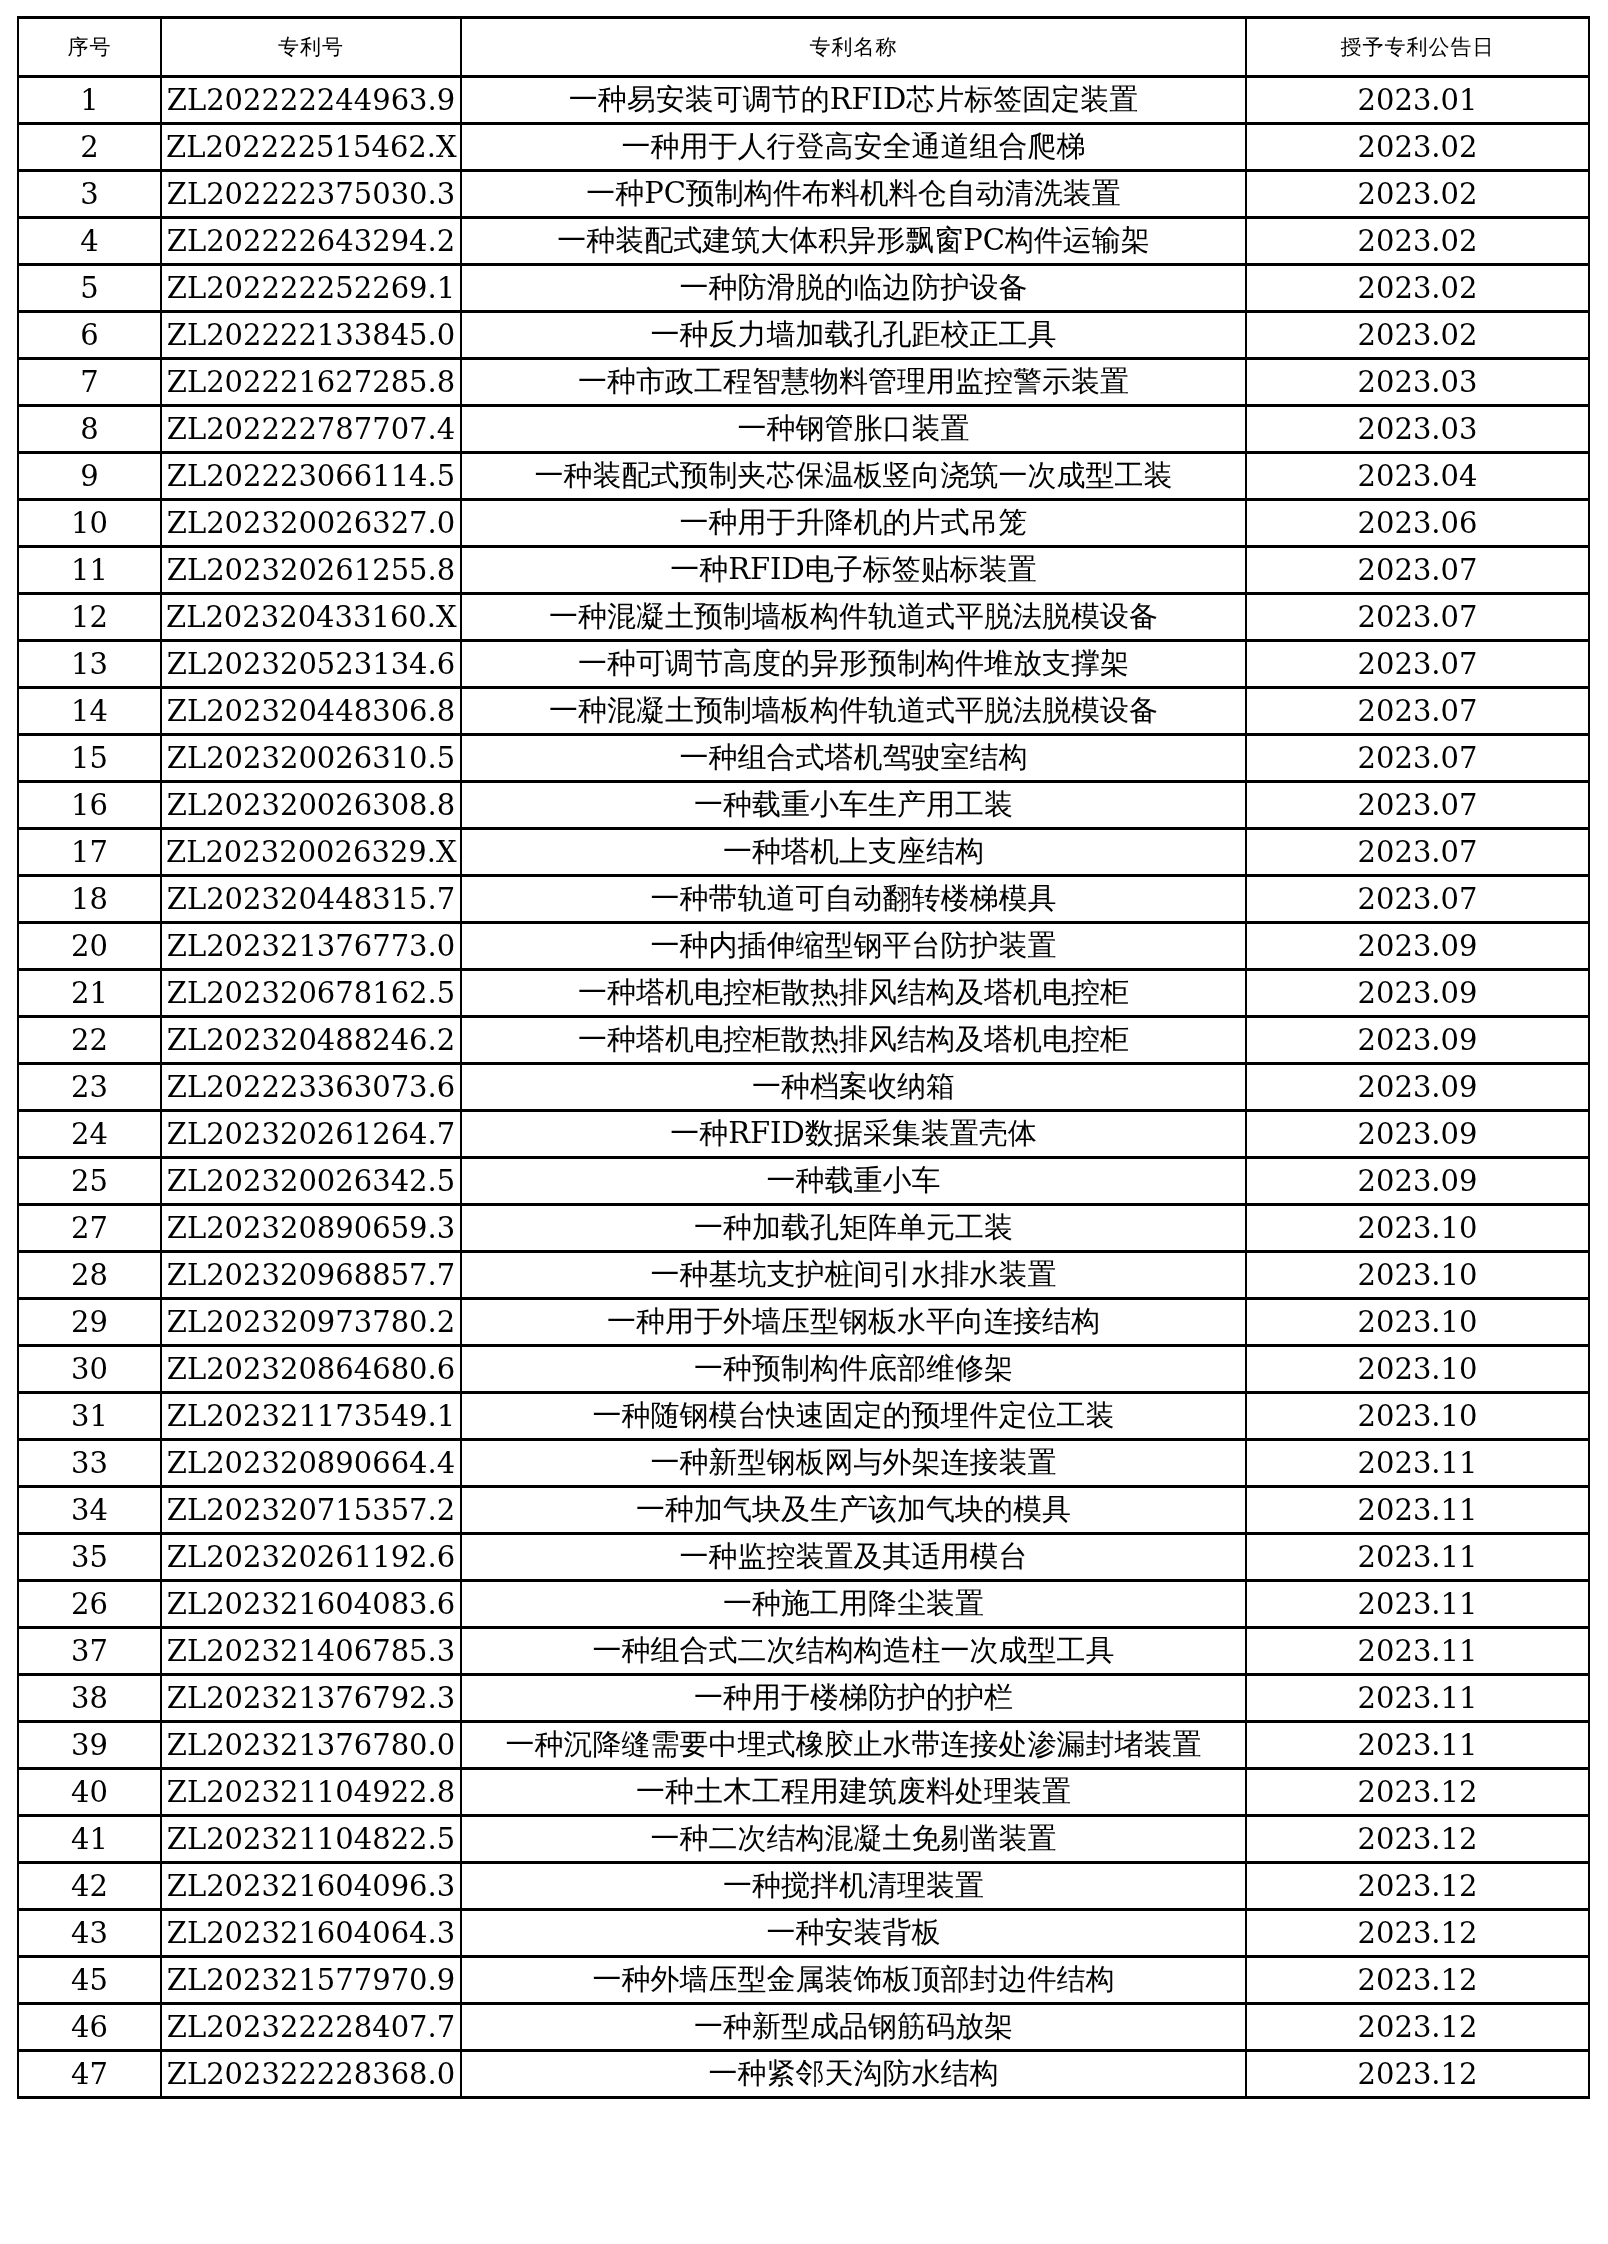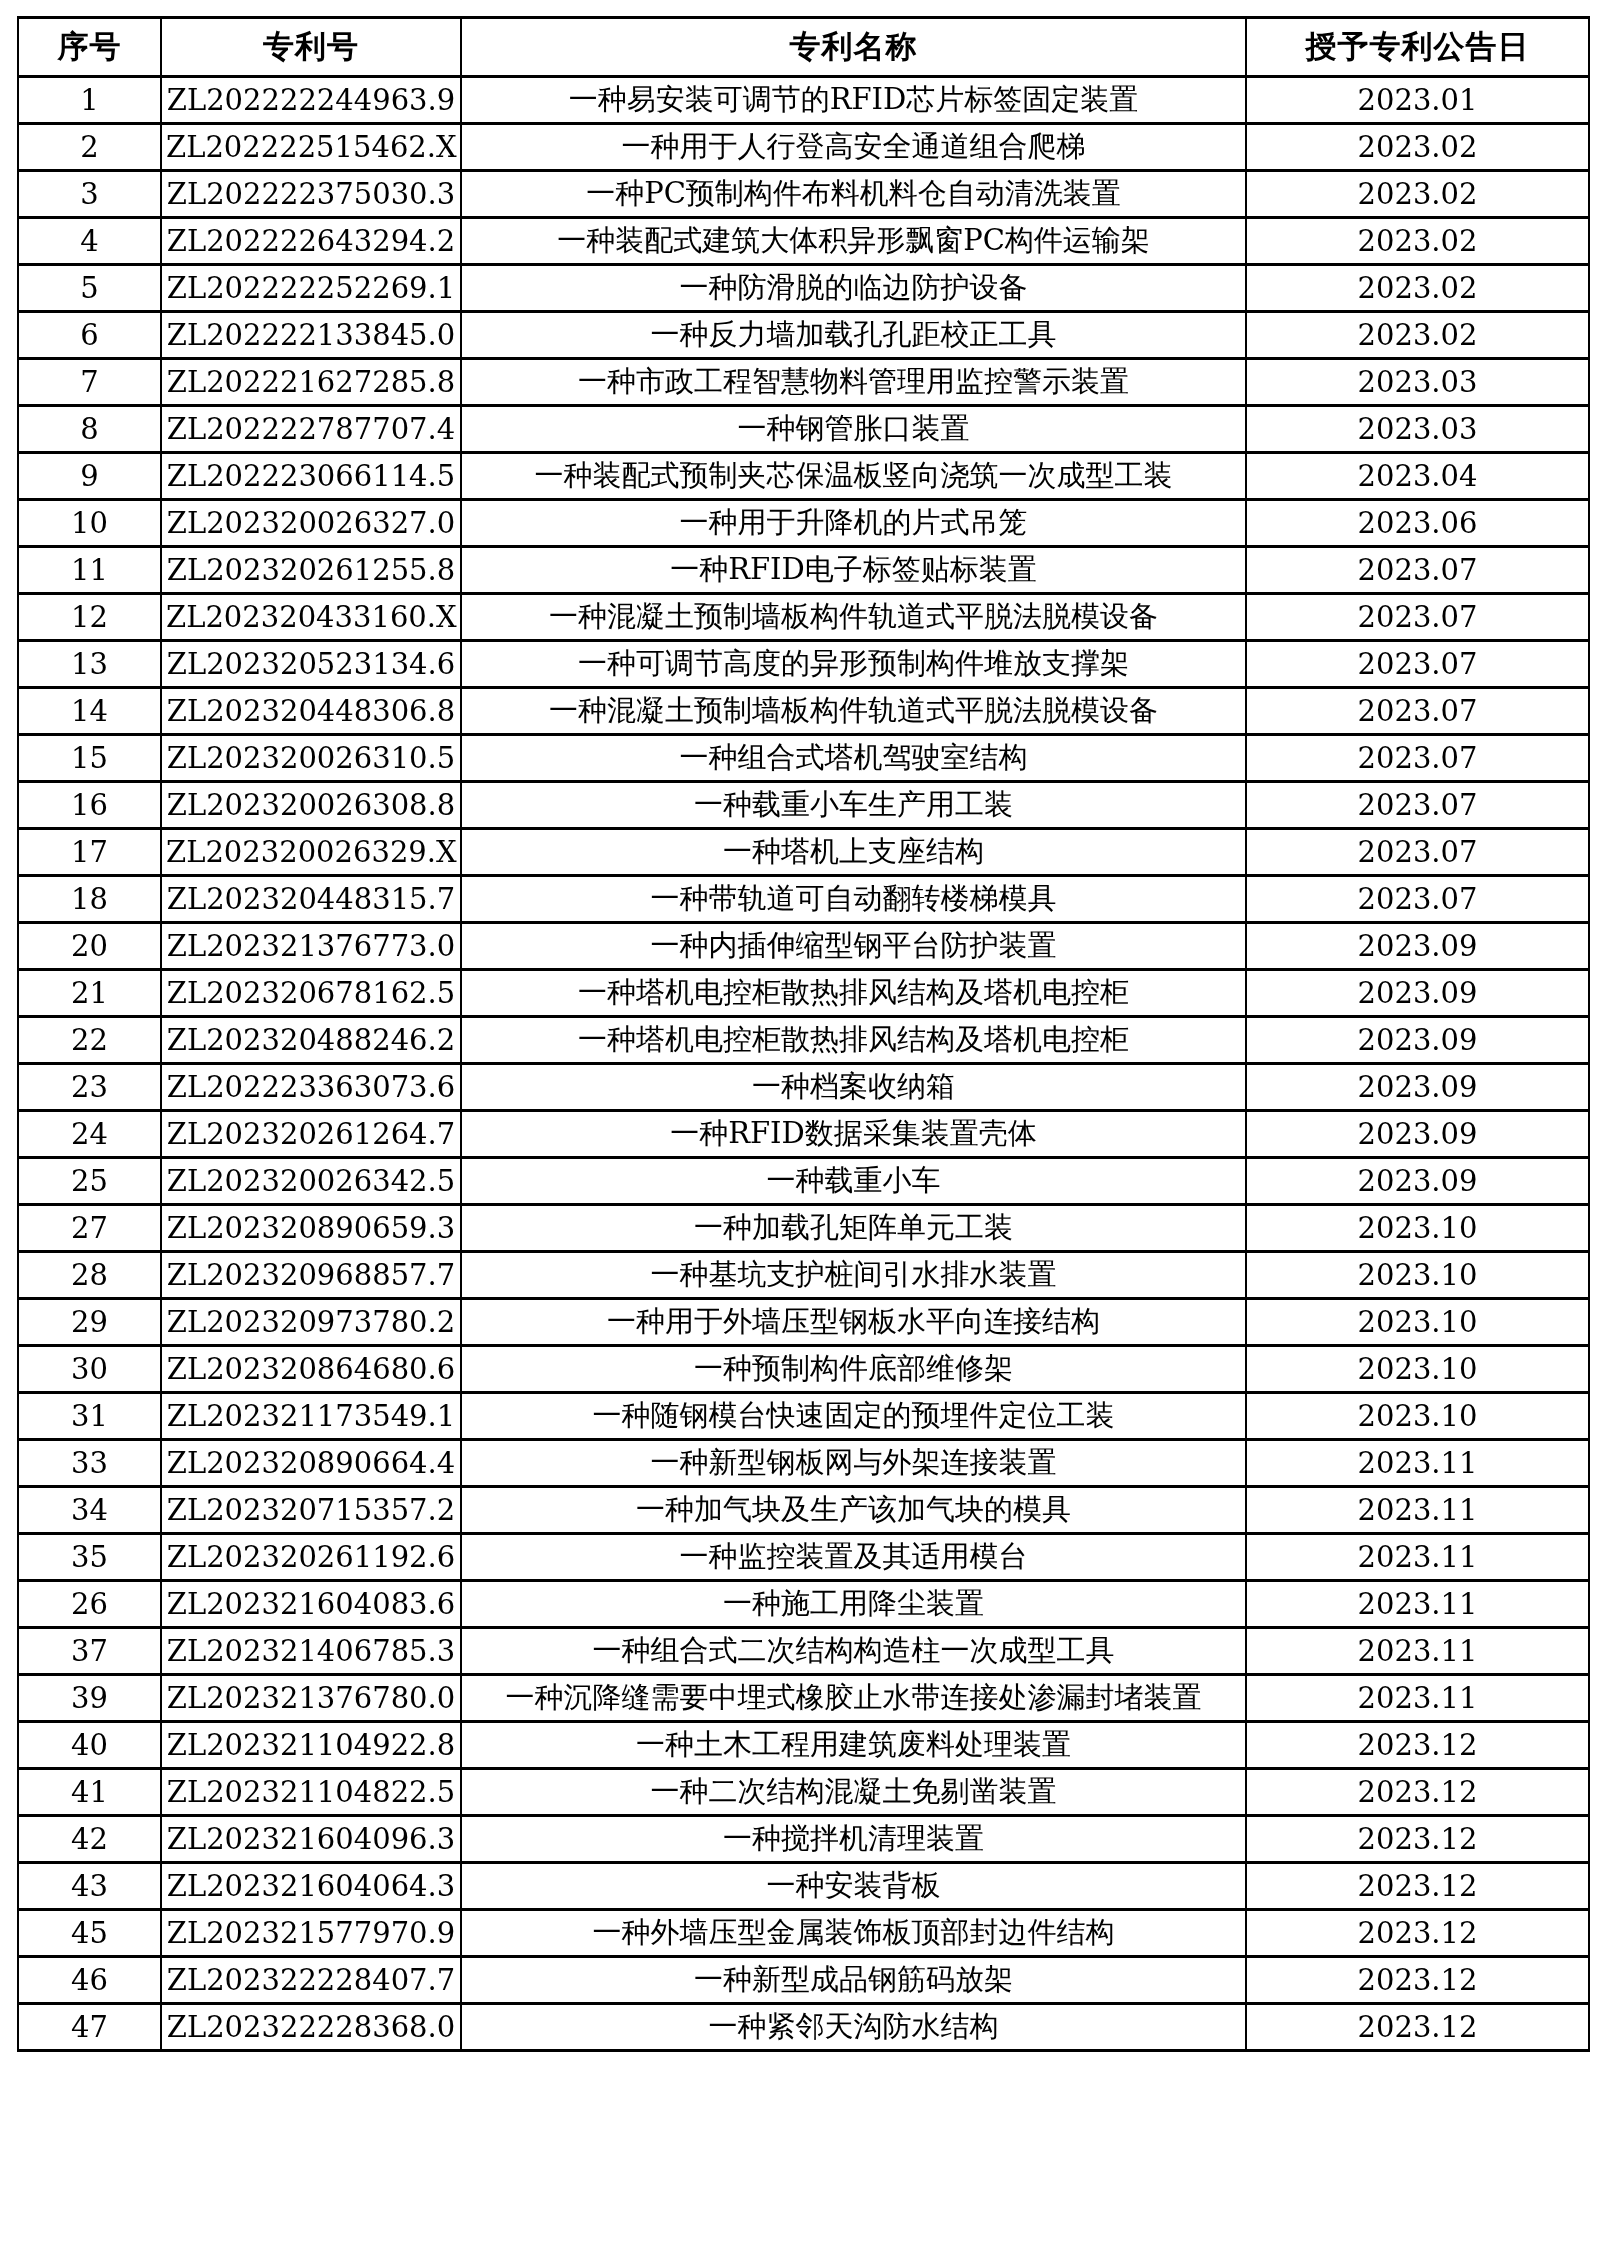--- a/index.html
+++ b/index.html
@@ -25,22 +25,22 @@
     border-top: 3px solid #000000;
     border-bottom: 3px solid #000000;
     padding: 0 4px;
     text-align: center;
     vertical-align: middle;
     overflow: hidden;
     white-space: nowrap;
   }
   .patent-table th {
     height: 56px;
-    font-size: 31px;
-    font-weight: bold;
+    font-size: 21px;
+    font-weight: normal;
     letter-spacing: 1px;
   }
   .patent-table td {
     height: 44px;
     font-size: 29px;
   }
   col.c-no     { width: 143px; }
   col.c-patent { width: 300px; }
   col.c-name   { width: 785px; }
   col.c-date   { width: 343px; }
@@ -298,20 +298,26 @@
     <td>2023.11</td>
   </tr>
 
   <tr>
     <td>37</td>
     <td>ZL202321406785.3</td>
     <td>一种组合式二次结构构造柱一次成型工具</td>
     <td>2023.11</td>
   </tr>
 
+  <tr>
+    <td>38</td>
+    <td>ZL202321376792.3</td>
+    <td>一种用于楼梯防护的护栏</td>
+    <td>2023.11</td>
+  </tr>
 
   <tr>
     <td>39</td>
     <td>ZL202321376780.0</td>
     <td>一种沉降缝需要中埋式橡胶止水带连接处渗漏封堵装置</td>
     <td>2023.11</td>
   </tr>
 
   <tr>
     <td>40</td>

